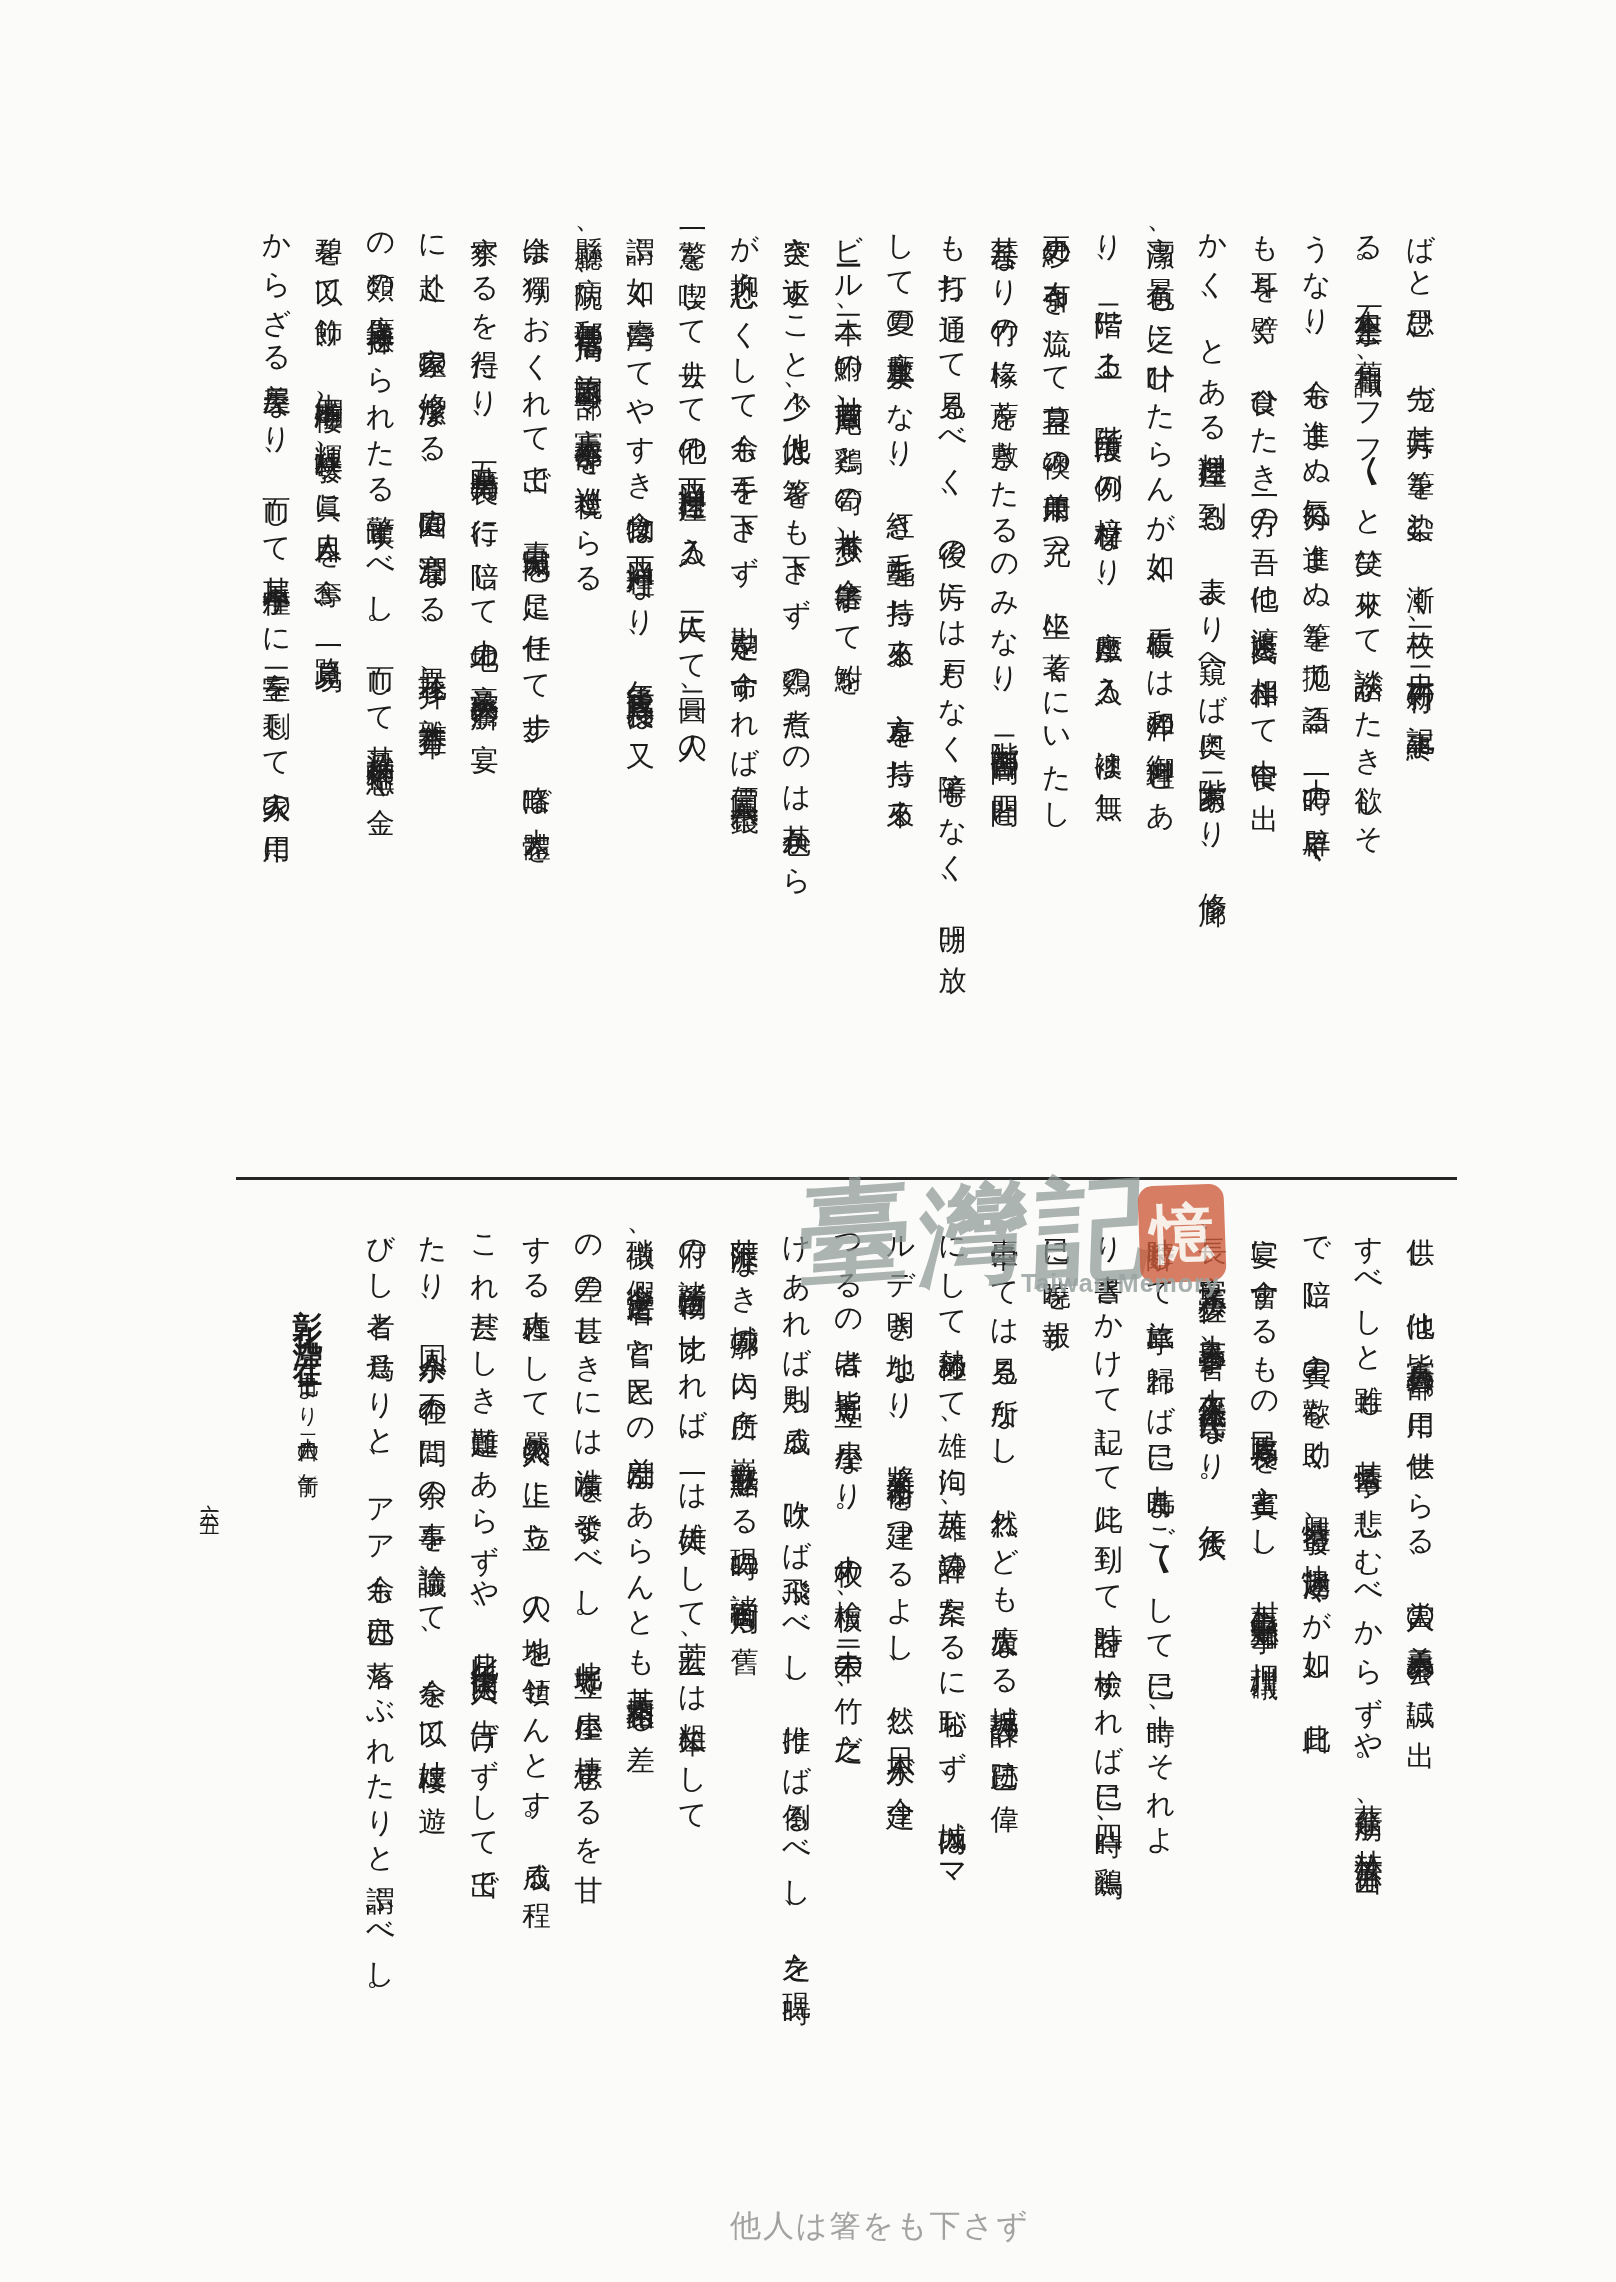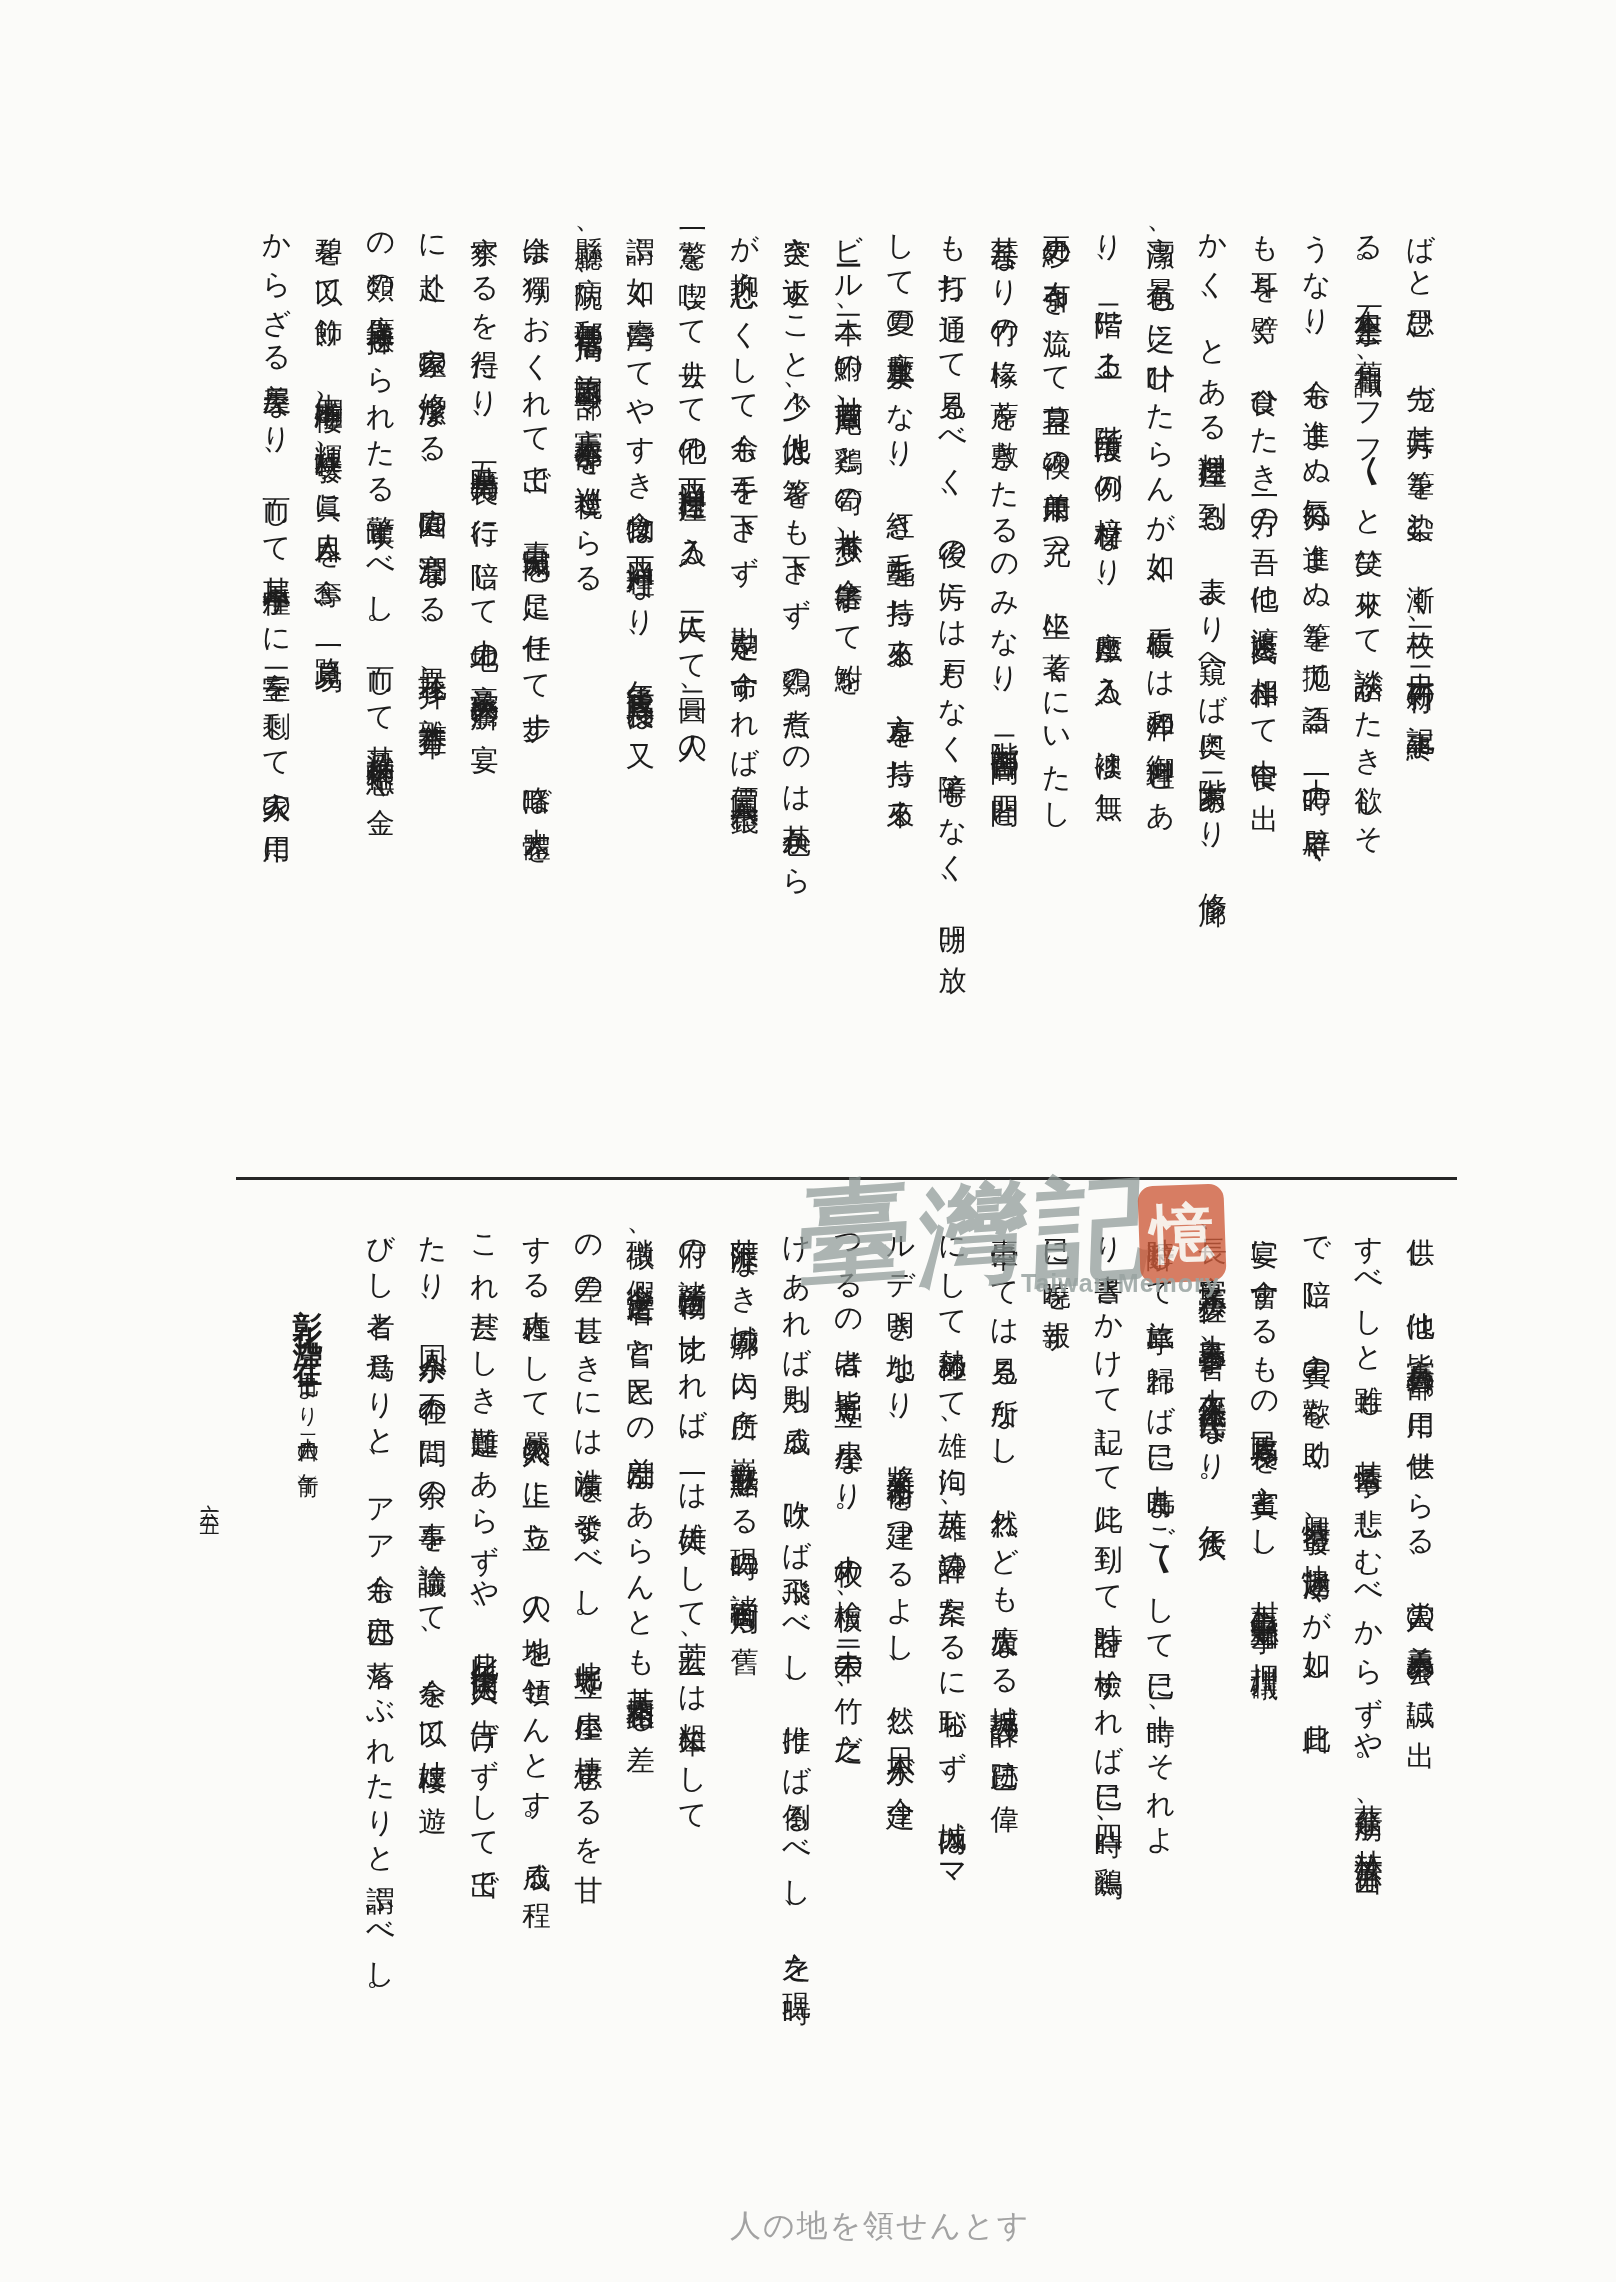--- a/index.html
+++ b/index.html
@@ -141,16 +141,16 @@
   <div class="page-num">六三五</div>
 
   <div class="wm wm-char wm-a">臺</div>
   <div class="wm wm-char wm-b">灣</div>
   <div class="wm wm-char wm-c">記</div>
   <div class="wm wm-seal">
     <span>憶</span>
   </div>
   <div class="wm wm-latin">Taiwan Memory</div>
 
-  <div class="footer-caption">人の地を領せんとす</div>
+  <div class="footer-caption">他人は箸をも下さず</div>
 
 </div>
 
 
 </body></html>

